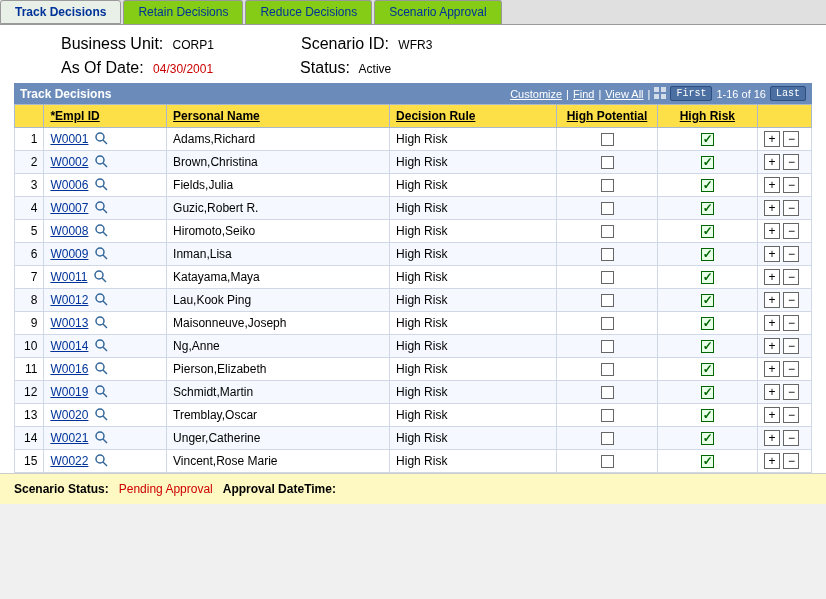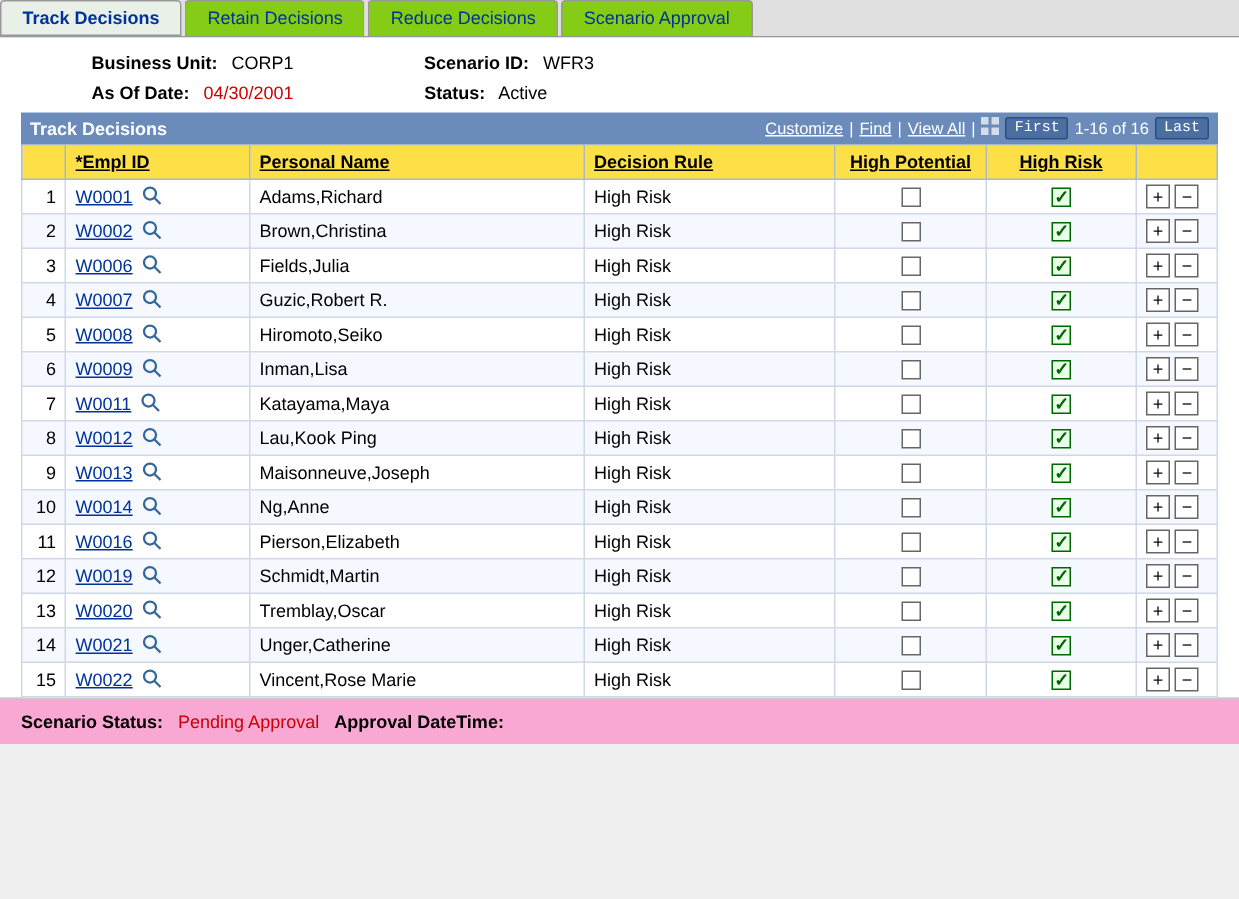--- a/index.html
+++ b/index.html
@@ -24,21 +24,21 @@
       font-weight: bold;
       color: #003399;
       border-color: #999;
     }
     .tab:not(.active) { background: #84cc16; color: #003399; }
 
     
     .content { background: #fff; padding: 10px 14px 0 14px; }
 
     .info-row { display: flex; gap: 40px; margin-bottom: 6px; align-items: center; }
-    .info-label { font-weight: bold; font-size: 12px; margin-right: 6px; padding-left: 47px; }
+    .info-label { font-weight: normal; font-size: 16px; margin-right: 6px; padding-left: 47px; }
     .info-value { color: #000; font-size: 12px; }
     .info-value.link { color: #cc0000; }
 
     
     .grid-header-bar {
       background: #6b8cba;
       color: #fff;
       display: flex;
       justify-content: space-between;
       align-items: center;
@@ -136,21 +136,21 @@
       color: #000;
     }
     .action-cell { white-space: nowrap; }
 
     
     .table-wrapper { position: relative; overflow-y: auto; max-height: 440px; }
 
     
     .footer {
       padding: 8px 14px;
-      background: #f9a8d4;
+      background: #fef9c3;
       border-top: 1px solid #ccc;
       display: flex;
       gap: 10px;
       align-items: center;
       font-size: 12px;
     }
     .footer-label { font-weight: bold; }
     .footer-value { color: #cc0000; }
 
     

